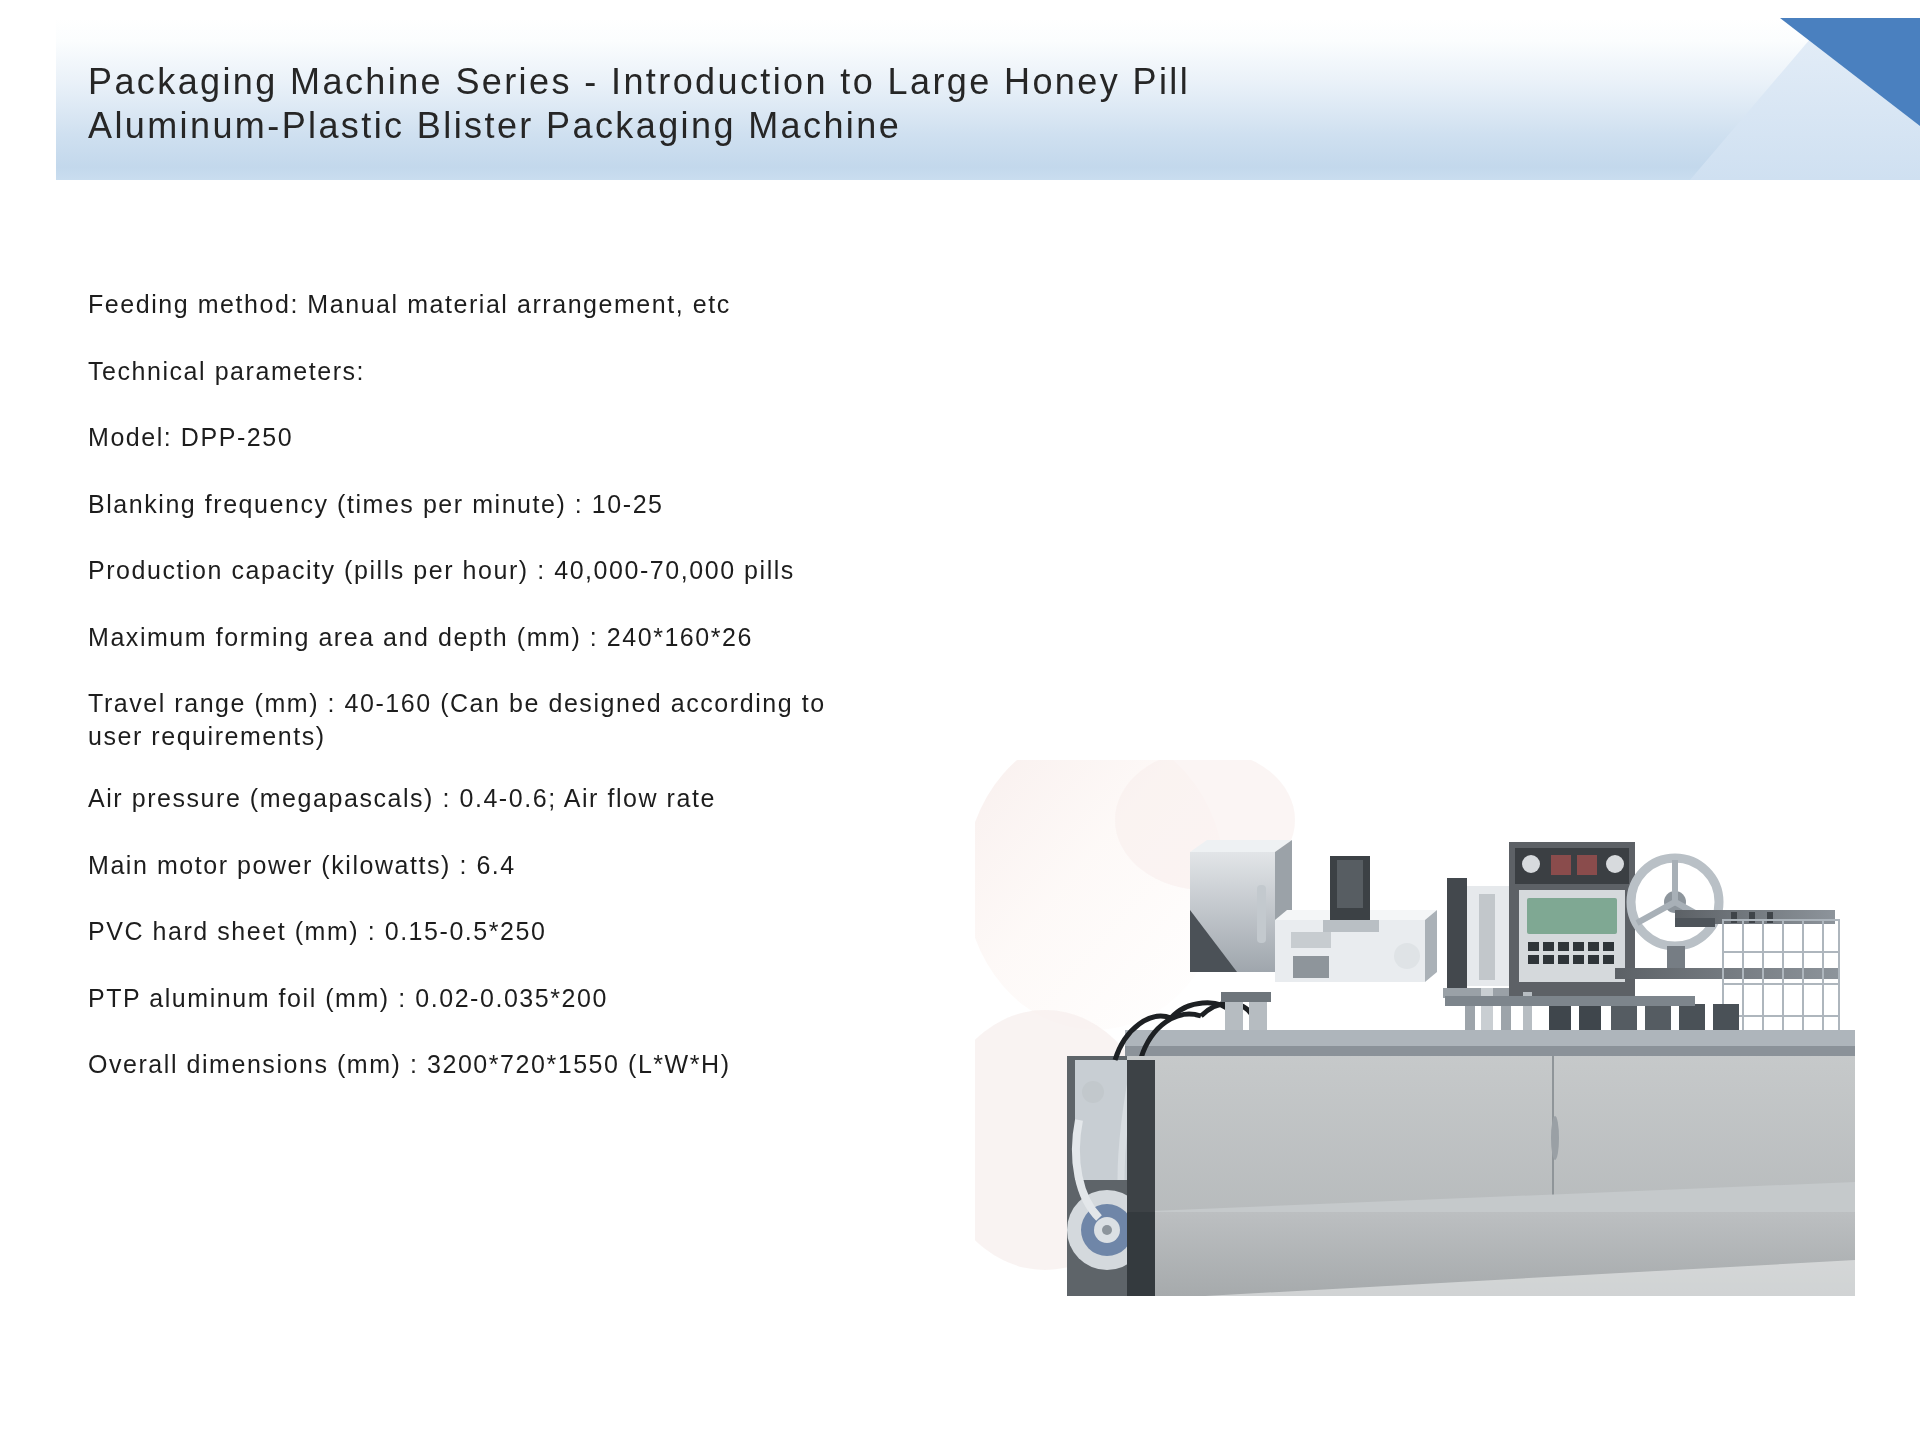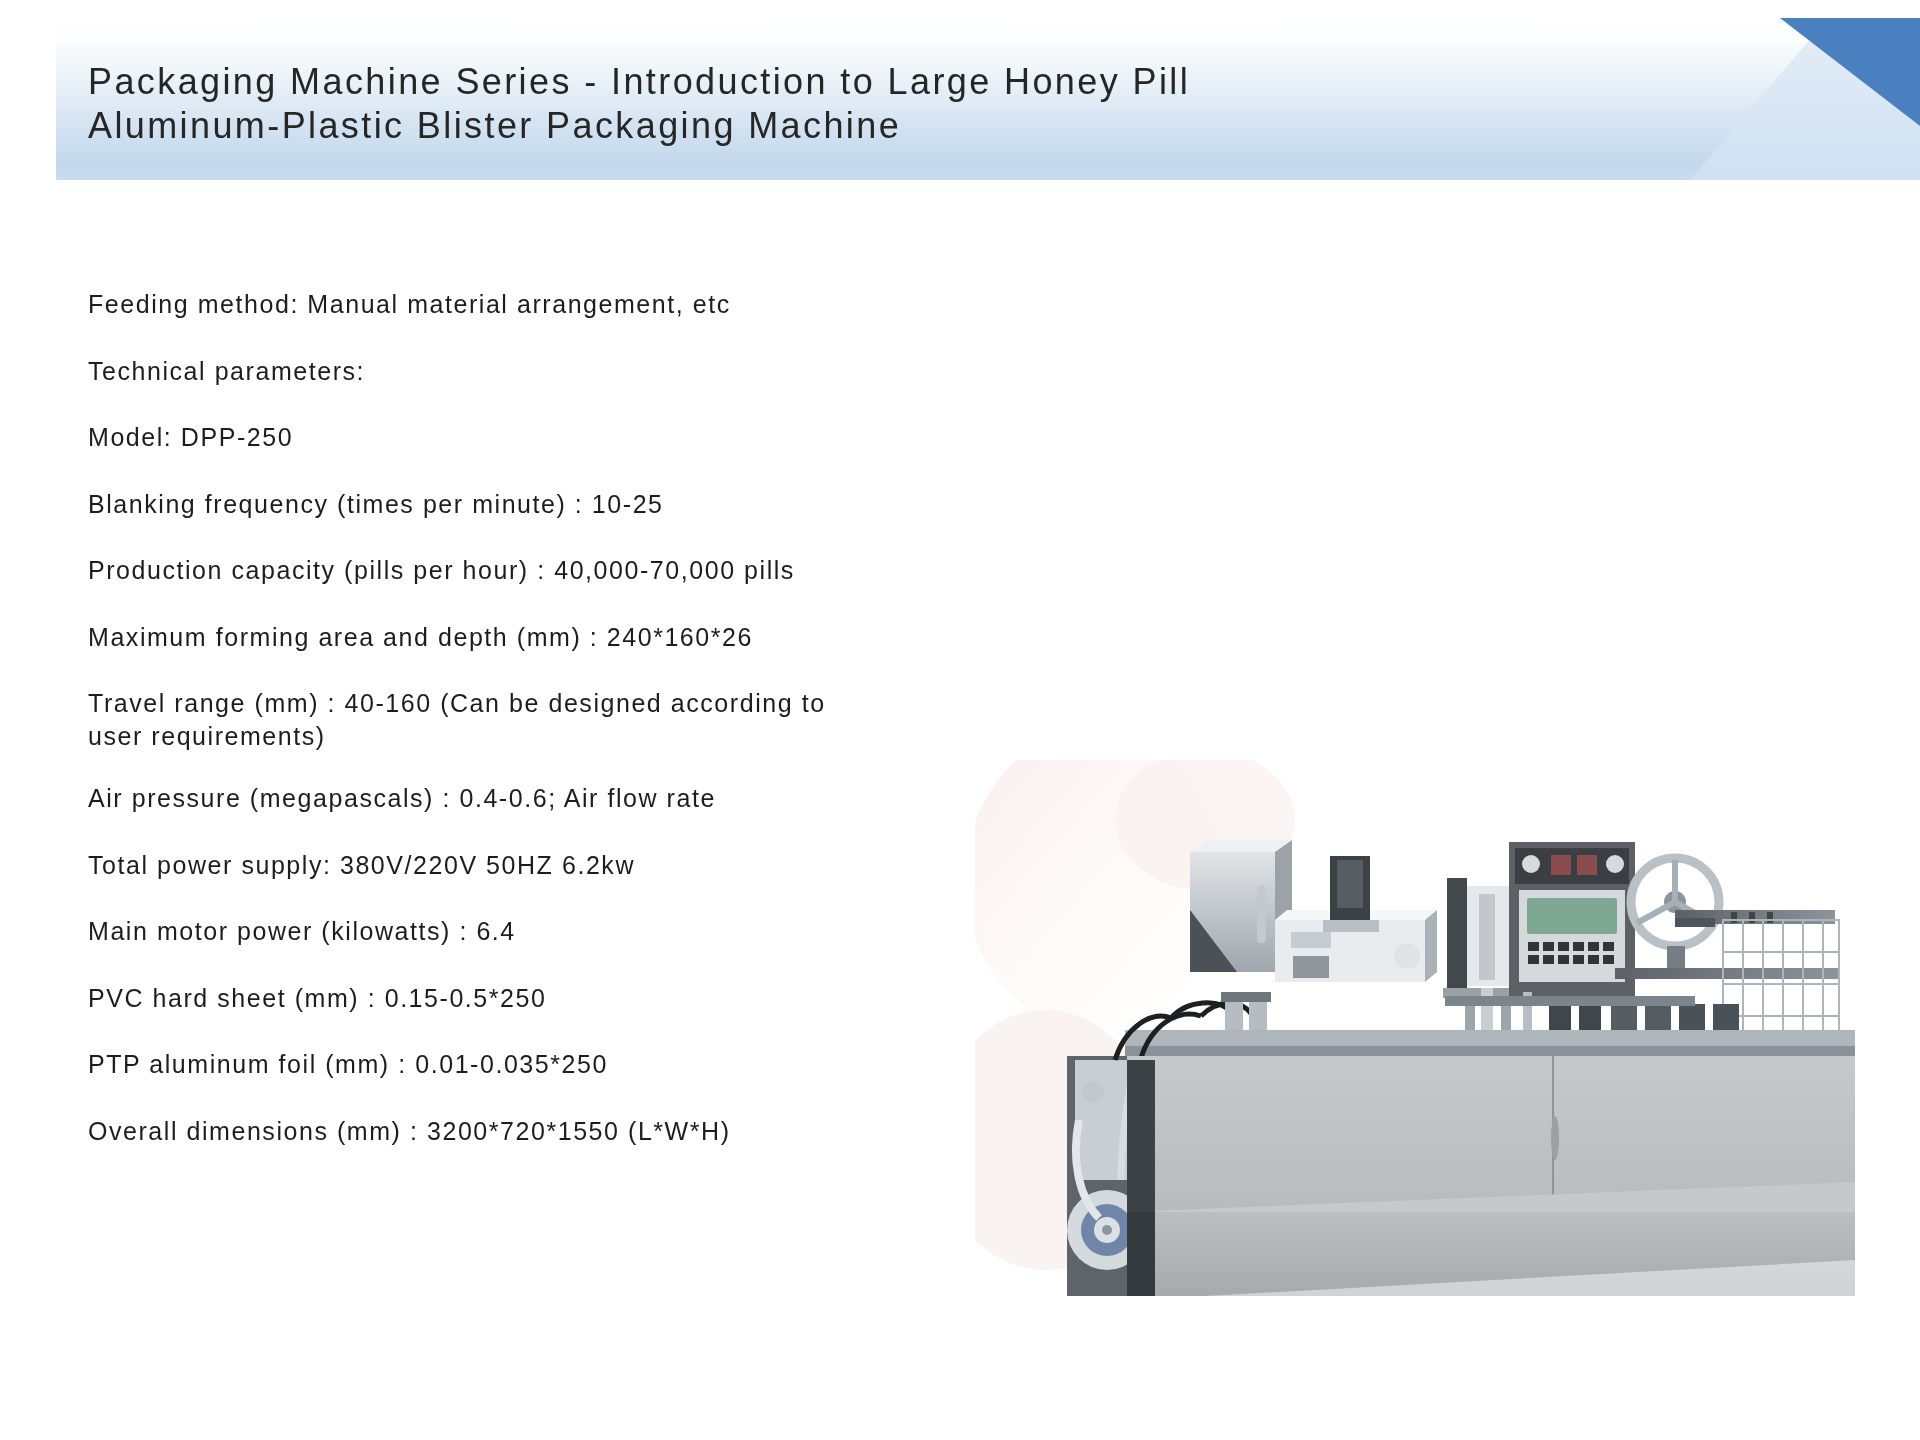--- a/index.html
+++ b/index.html
@@ -112,24 +112,23 @@
   <div class="spec-list">
     <p class="spec-line">Feeding method: Manual material arrangement, etc</p>
     <p class="spec-line">Technical parameters:</p>
     <p class="spec-line">Model: DPP-250</p>
     <p class="spec-line">Blanking frequency (times per minute) : 10-25</p>
     <p class="spec-line">Production capacity (pills per hour) : 40,000-70,000 pills</p>
     <p class="spec-line">Maximum forming area and depth (mm) : 240*160*26</p>
     <p class="spec-line wrap">Travel range (mm) : 40-160 (Can be designed according to
 user requirements)</p>
     <p class="spec-line">Air pressure (megapascals) : 0.4-0.6; Air flow rate</p>
-    <p class="spec-line">Total power supply: 380V/220V 50HZ 6.2kw</p>
     <p class="spec-line">Main motor power (kilowatts) : 6.4</p>
     <p class="spec-line">PVC hard sheet (mm) : 0.15-0.5*250</p>
-    <p class="spec-line">PTP aluminum foil (mm) : 0.01-0.035*250</p>
+    <p class="spec-line">PTP aluminum foil (mm) : 0.02-0.035*200</p>
     <p class="spec-line">Overall dimensions (mm) : 3200*720*1550 (L*W*H)</p>
   </div>
 
   <div class="photo">
     <svg viewBox="0 0 880 540" xmlns="http://www.w3.org/2000/svg">
       <defs>
         <linearGradient id="bgWash" x1="0" y1="0" x2="1" y2="1">
           <stop offset="0%" stop-color="#f7ecea"></stop>
           <stop offset="45%" stop-color="#fdf8f6"></stop>
           <stop offset="100%" stop-color="#ffffff"></stop>

